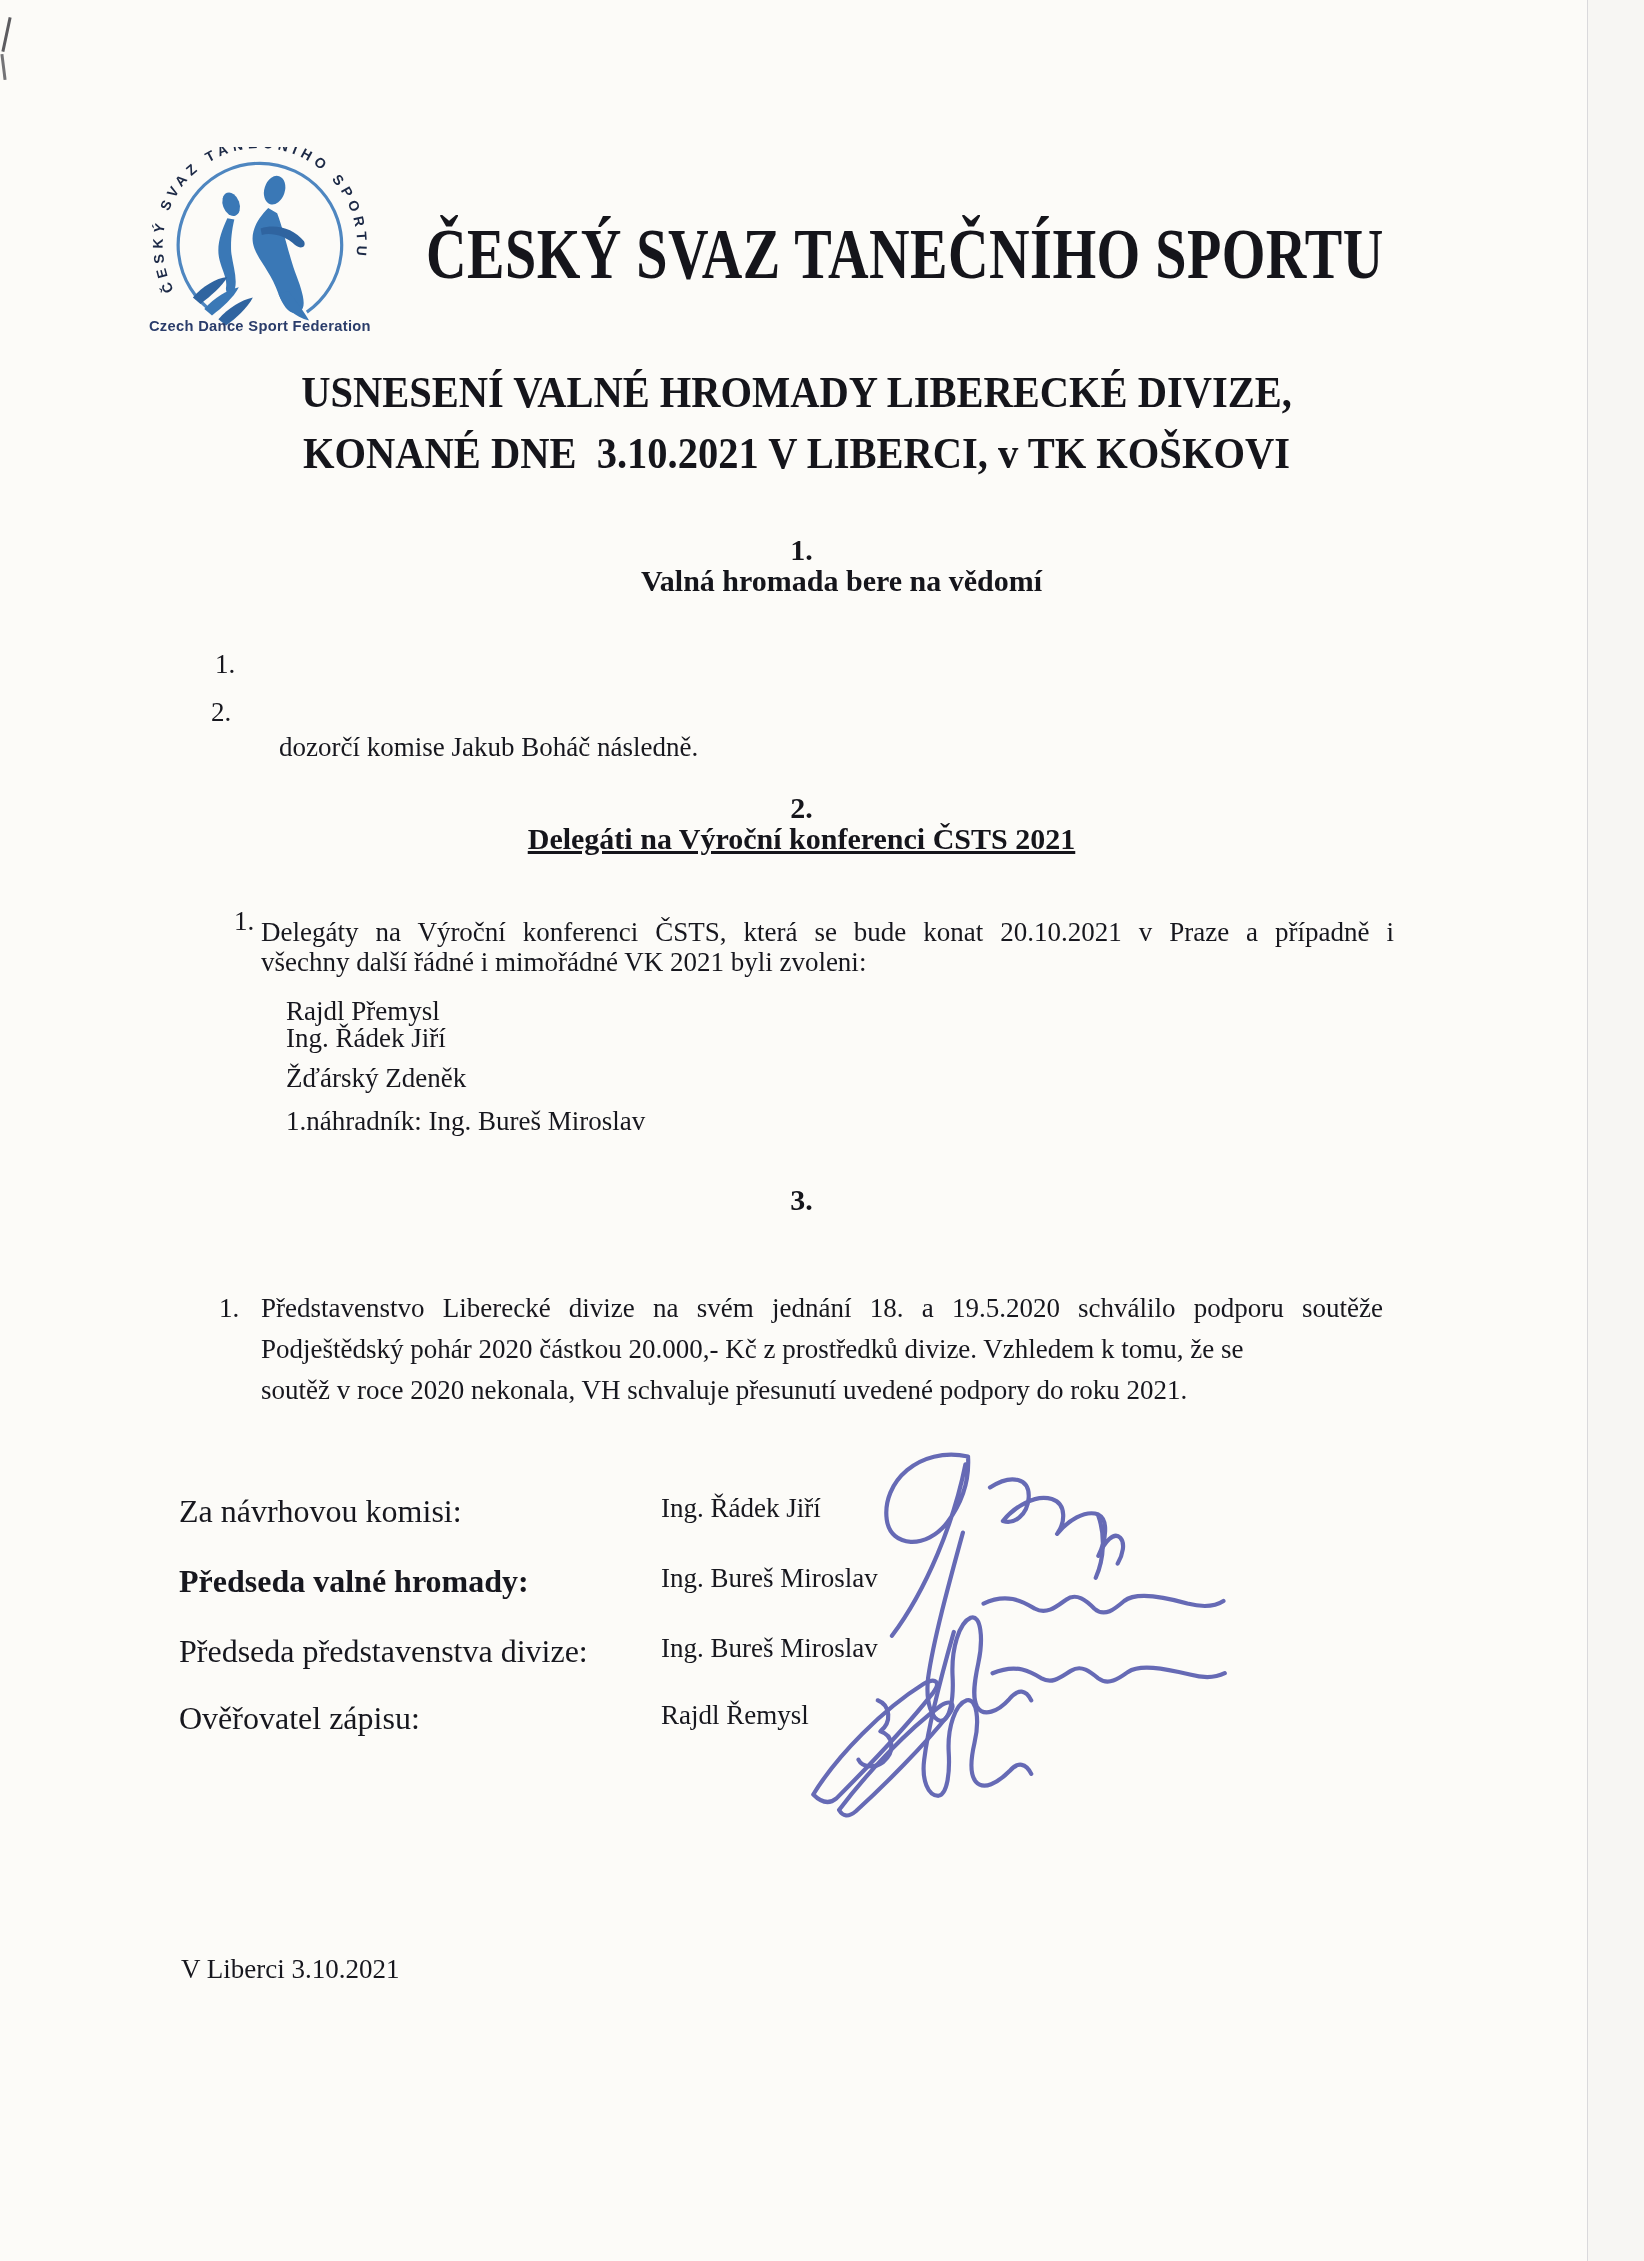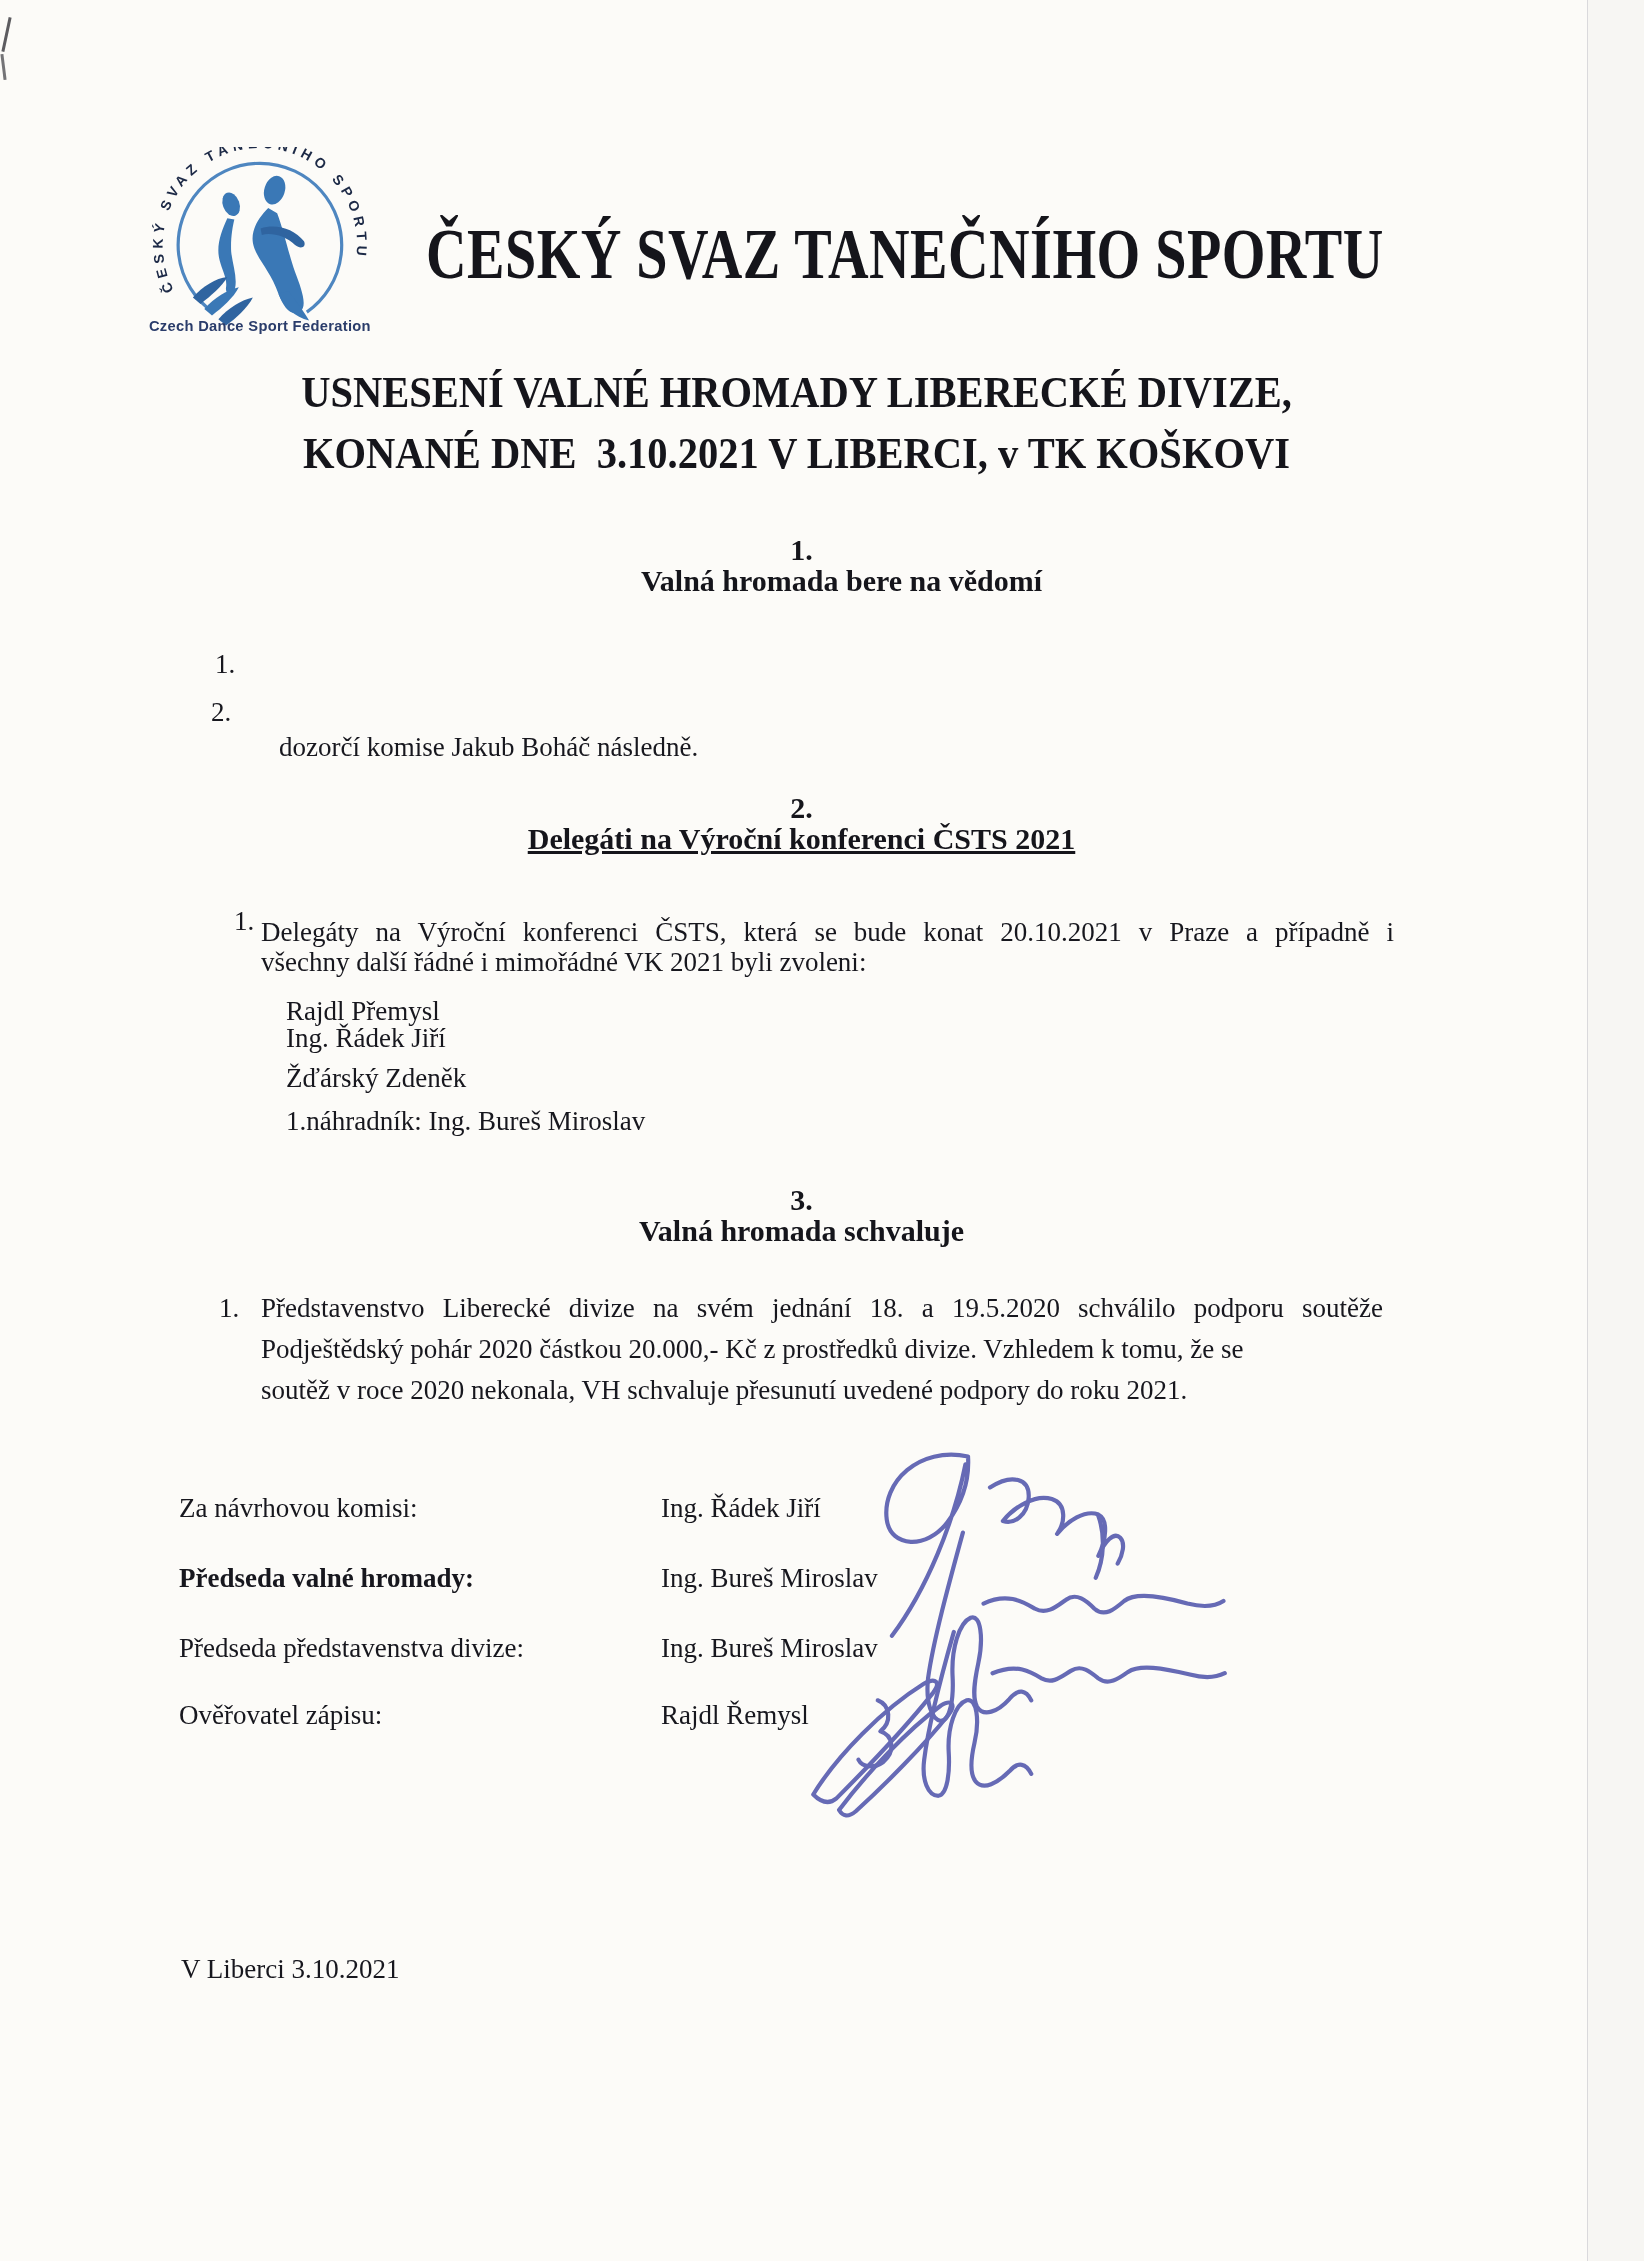--- a/index.html
+++ b/index.html
@@ -22,21 +22,21 @@
     line-height:61px;transform:scaleX(.9);transform-origin:50% 0;color:#15151b;
   }
   .dt-line{white-space:pre;}
   
   .center{position:absolute;left:0;width:1603px;text-align:center;font-weight:bold;font-size:30px;line-height:32px;color:#15151b;}
   
   .num{position:absolute;font-size:27px;line-height:34px;white-space:nowrap;}
   .txt{position:absolute;font-size:27px;line-height:34px;white-space:nowrap;}
   .txt.fill{white-space:normal;text-align:justify;text-align-last:justify;}
   
-  .sig-label{position:absolute;left:179px;font-size:27px;white-space:nowrap;}
+  .sig-label{position:absolute;left:179px;font-size:32px;white-space:nowrap;}
   .sig-name{position:absolute;left:661px;font-size:27px;white-space:nowrap;}
   .footer-line{position:absolute;left:181px;top:1954px;font-size:27px;white-space:nowrap;}
   svg{position:absolute;}
   .logo-svg{left:143px;top:147px;}
   .ink-svg{left:741px;top:1419px;}
 </style>
 </head>
 <body>
 
 <div class="page">
@@ -89,21 +89,20 @@
   <div class="num" style="left:234px;top:904px;">1.</div>
   <div class="txt fill" style="left:261px;top:888px;width:1133px;margin-top:27px;">Delegáty na Výroční konferenci ČSTS, která se bude konat 20.10.2021 v Praze a případně i</div>
   <div class="txt" style="left:261px;top:945px;">všechny další řádné i mimořádné VK 2021 byli zvoleni:</div>
 
   <div class="txt" style="left:286px;top:994px;">Rajdl Přemysl</div>
   <div class="txt" style="left:286px;top:1021px;">Ing. Řádek Jiří</div>
   <div class="txt" style="left:286px;top:1061px;">Žďárský Zdeněk</div>
   <div class="txt" style="left:286px;top:1104px;">1.náhradník: Ing. Bureš Miroslav</div>
 
   <div class="center" style="top:1184px;">3.</div>
-  <div class="center" style="top:1215px;">Valná hromada schvaluje</div>
 
   <div class="num" style="left:219px;top:1291px;">1.</div>
   <div class="txt fill" style="left:261px;top:1291px;width:1122px;">Představenstvo Liberecké divize na svém jednání 18. a 19.5.2020 schválilo podporu soutěže</div>
   <div class="txt" style="left:261px;top:1332px;">Podještědský pohár 2020 částkou 20.000,- Kč z prostředků divize. Vzhledem k tomu, že se</div>
   <div class="txt" style="left:261px;top:1373px;">soutěž v roce 2020 nekonala, VH schvaluje přesunutí uvedené podpory do roku 2021.</div>
 
   <div class="sig-label" style="top:1493px;">Za návrhovou komisi:</div>
   <div class="sig-name" style="top:1493px;">Ing. Řádek Jiří</div>
 
   <div class="sig-label" style="top:1563px;font-weight:bold;">Předseda valné hromady:</div>

